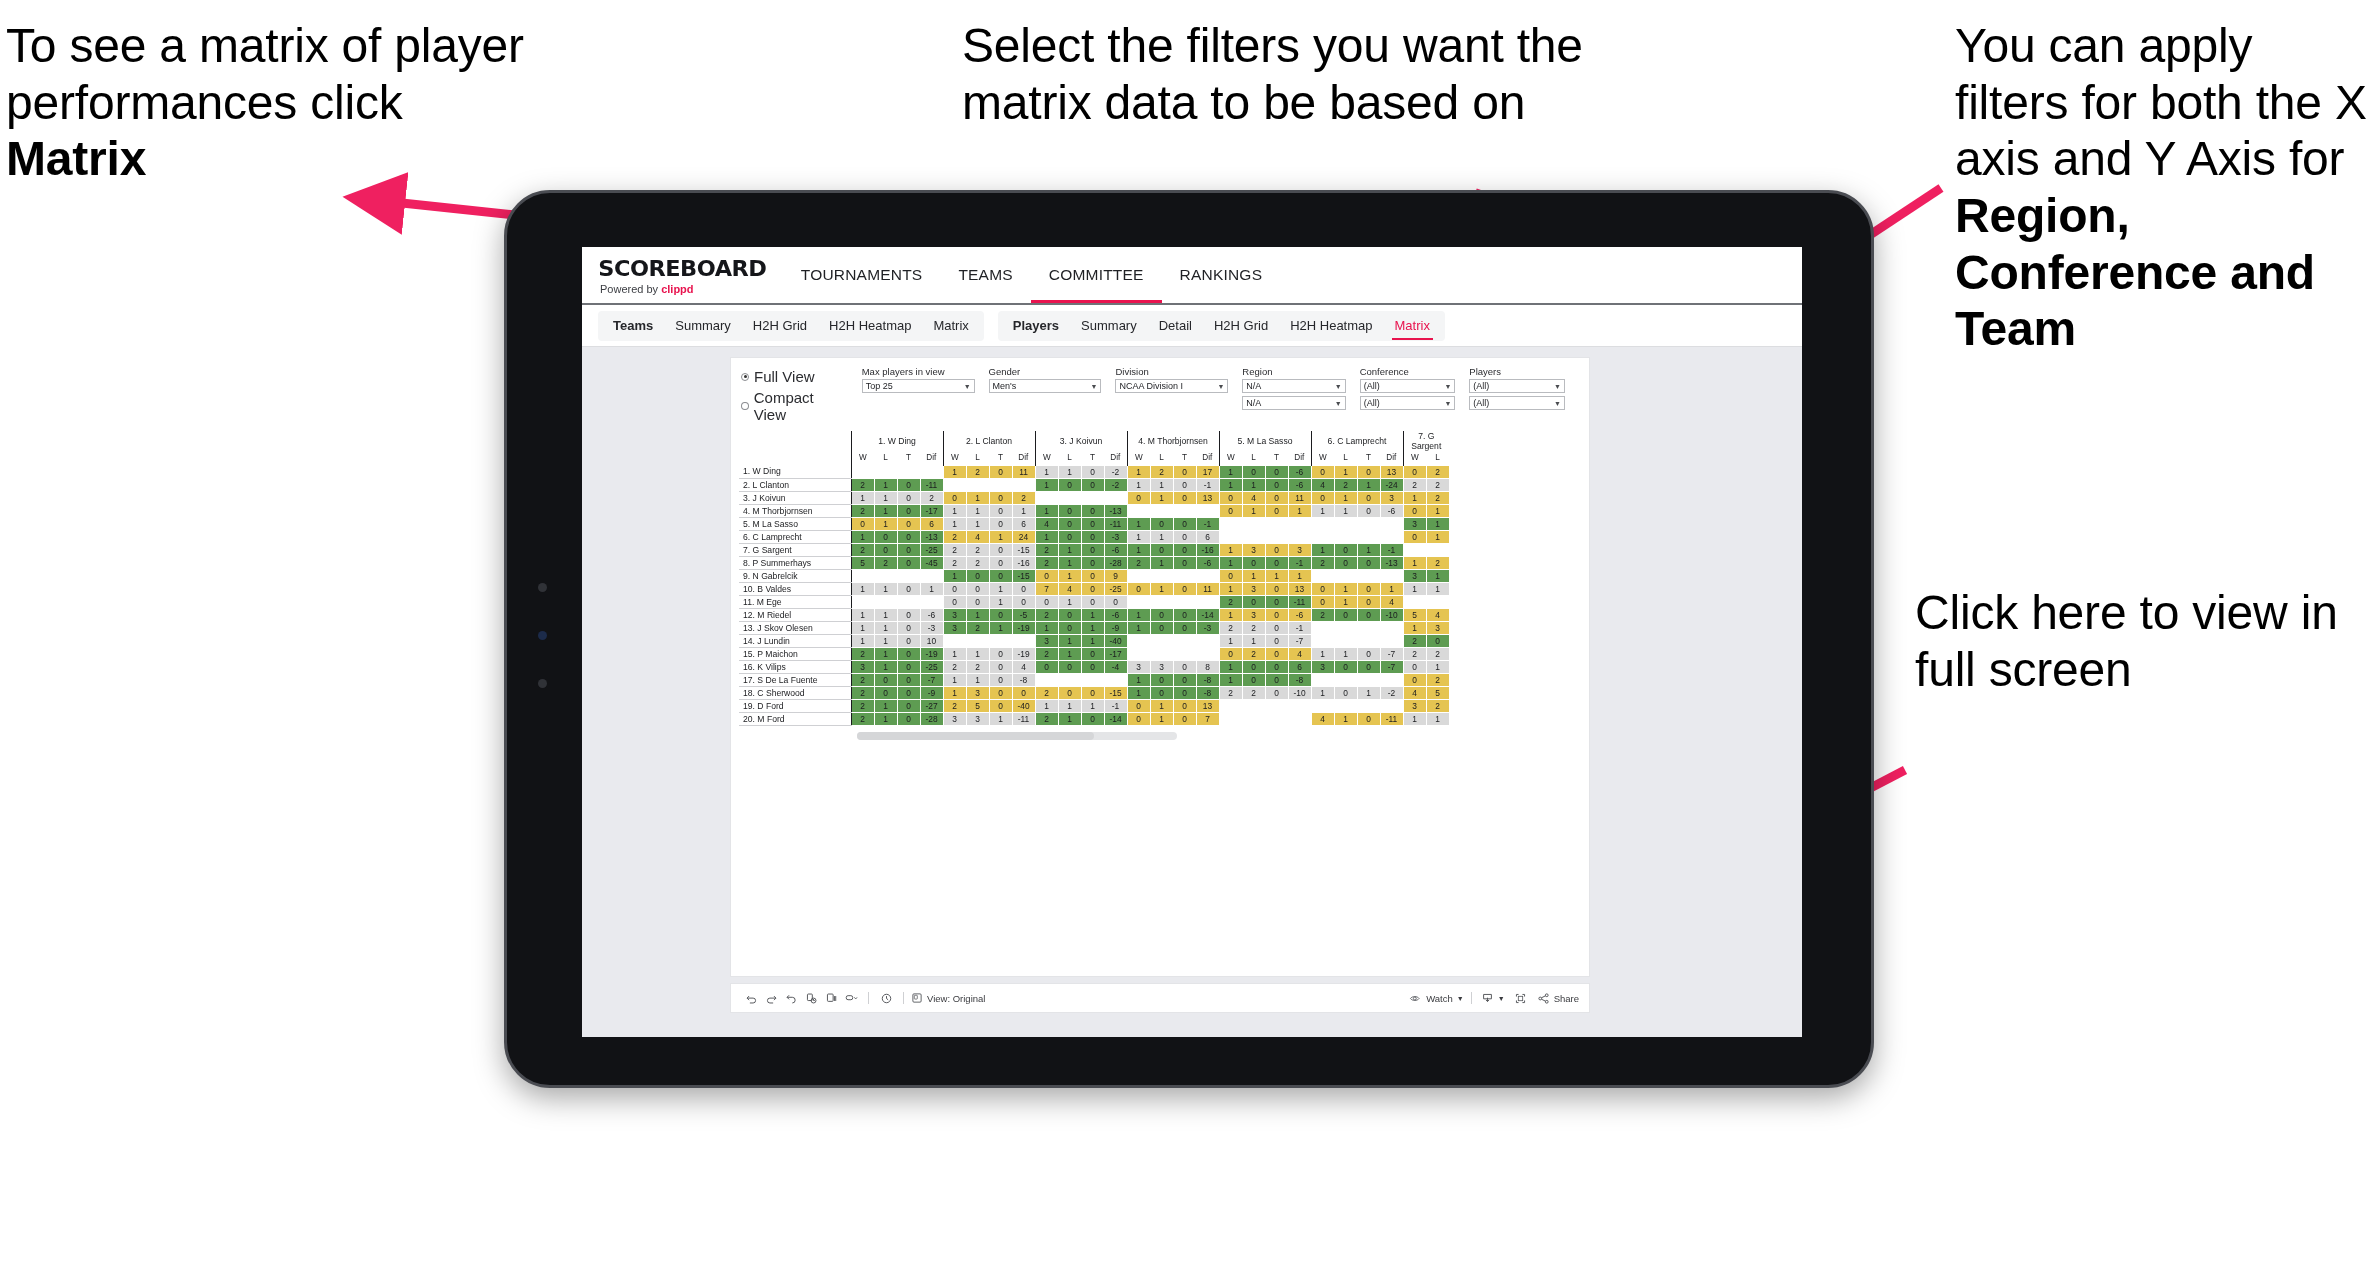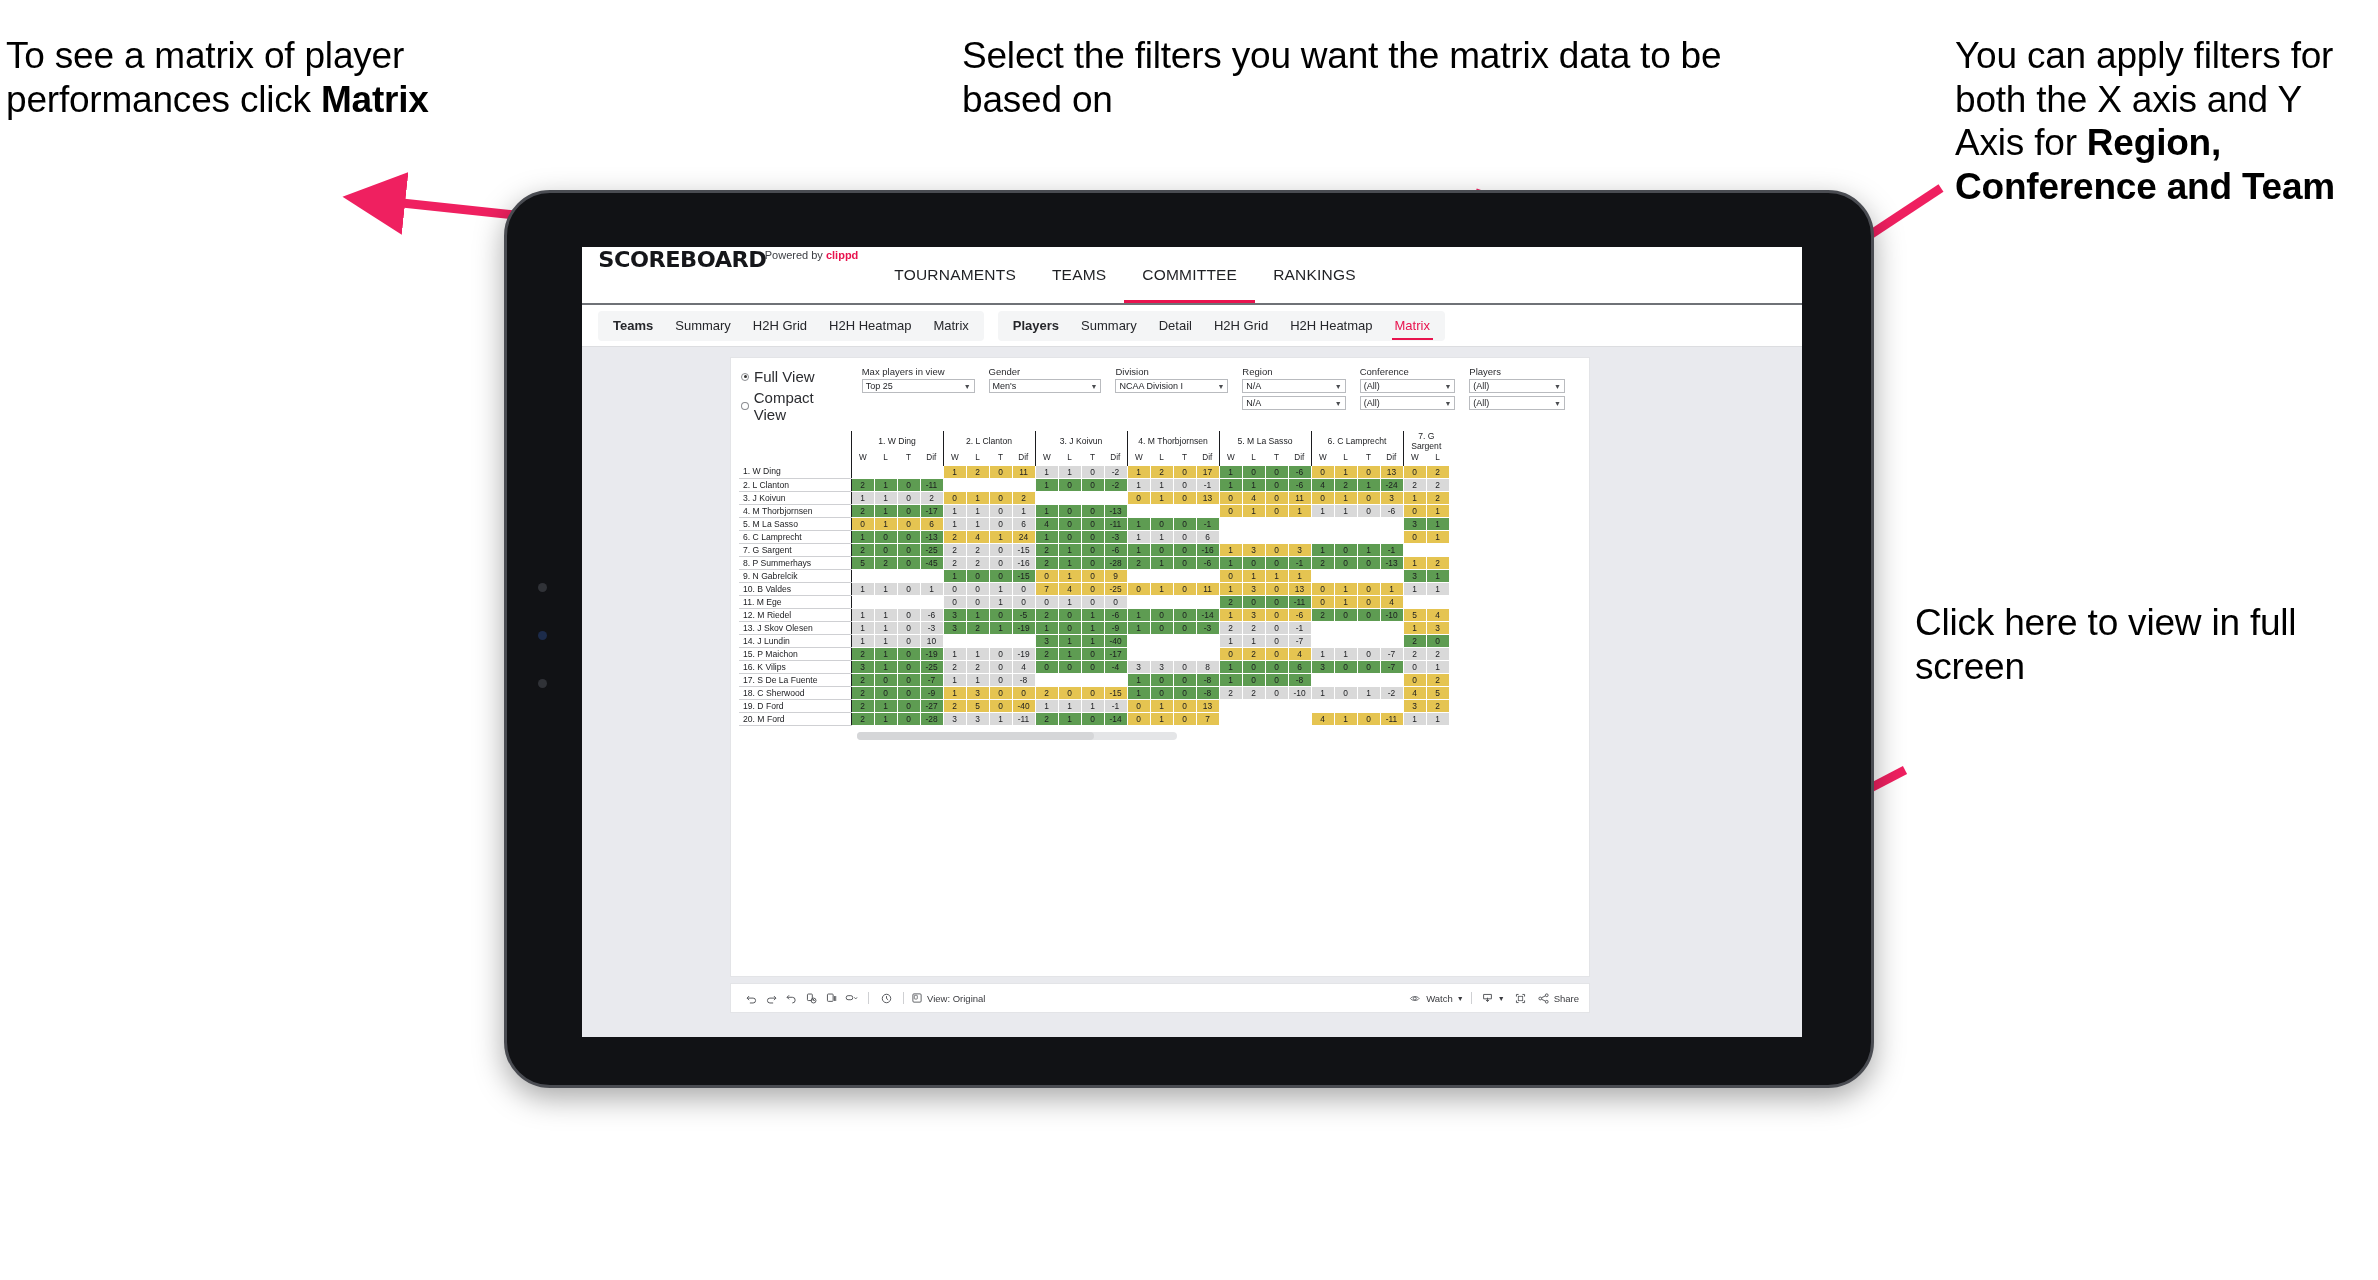--- a/index.html
+++ b/index.html
@@ -9,25 +9,24 @@
     background: #ffffff;
     font-family: "Liberation Sans", sans-serif;
     position: relative;
     overflow: hidden;
   }
 
   
   .anno {
     position: absolute;
     color: #000;
-    font-size: 37px;
+    font-size: 48px;
     line-height: 1.18;
     font-weight: 400;
     letter-spacing: -0.2px;
-    margin-top: 16px;
   }
   .anno b { font-weight: 700; }
 
   #anno-matrix  { left: 6px;   top: 18px;  width: 540px; }
   #anno-filters { left: 962px; top: 18px;  width: 760px; text-align: left; }
   #anno-axis    { left: 1955px;top: 18px;  width: 420px; }
   #anno-full    { left: 1915px;top: 585px; width: 450px; }
 
   svg.arrows { position:absolute; left:0; top:0; width:2378px; height:1280px; pointer-events:none; }
 
@@ -46,21 +45,21 @@
     background:#ffffff; overflow:hidden;
   }
   .cam { position:absolute; width:9px; height:9px; border-radius:50%; background:#303237; left:31px; }
   .cam1 { top: 390px; } .cam2 { top: 438px; background:#1c2b4a;} .cam3 { top: 486px; }
 
   
   .app-header {
     height: 58px; background:#fff; border-bottom:2px solid #6f7277;
     display:flex; align-items:stretch; padding-left:18px;
   }
-  .brand { display:flex; justify-content:center; padding-right:18px; }
+  .brand { display:flex; flex-direction:column; justify-content:center; padding-right:18px; }
   .brand-name {
     font-family:"DejaVu Sans", sans-serif;
     font-weight:700; font-size:22px; letter-spacing:-0.5px; color:#15161a;
     transform: scaleX(1.02);
   }
   .brand-sub { font-size:11px; color:#3b3d42; margin-top:2px; }
   .brand-sub .clippd { color:#e8134e; font-weight:700; }
   .topnav { display:flex; align-items:center; gap:0px; }
   .topnav a {
     font-size:15.5px; color:#1f2024; text-decoration:none; padding:10px 18px;

